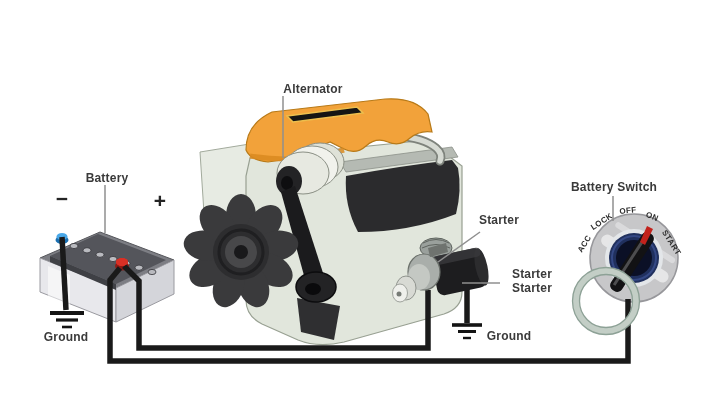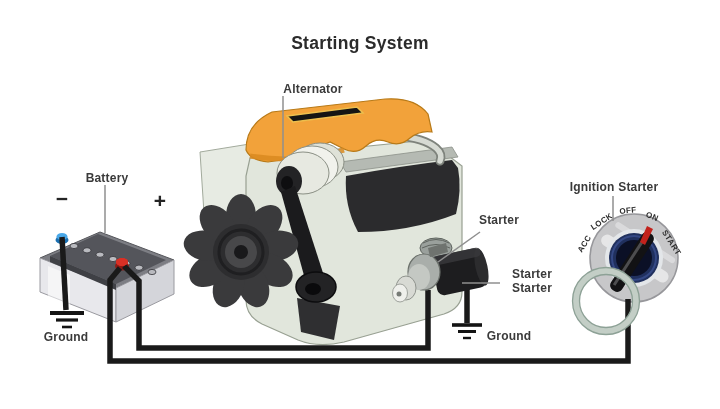--- a/index.html
+++ b/index.html
@@ -175,36 +175,35 @@
 
   <g stroke="#8f8f8f" stroke-width="1.5" fill="none">
     <path d="M283,96 L283,158"></path>
     <path d="M105,185 L105,233"></path>
     <path d="M480,232 L438,262"></path>
     <path d="M500,283 L462,283"></path>
     <path d="M613,196 L613,221"></path>
   </g>
 </svg>
 
-  <div class="lbl title" style="left:360px; top:36px;">Starting System</div>
 
   <div class="lbl" style="left:281px; top:82px;margin-left:32px;">Alternator</div>
 
   <div class="lbl" style="left:107px; top:171px;">Battery</div>
 
   <div class="lbl sign" style="left:62px; top:192px;">−</div>
 
   <div class="lbl sign" style="left:160px; top:194px;">+</div>
 
   <div class="lbl" style="left:66px; top:330px;">Ground</div>
 
   <div class="lbl" style="left:499px; top:213px;">Starter</div>
 
   <div class="lbl" style="left:532px; top:267px;">
     <span style="display:block">Starter</span>
     <span style="display:block">Starter</span>
   </div>
 
   <div class="lbl" style="left:509px; top:329px;">Ground</div>
 
-  <div class="lbl" style="left:614px; top:180px;">Ignition Starter</div>
+  <div class="lbl" style="left:614px; top:180px;">Battery Switch</div>
 
 </div>
 
 </body></html>

